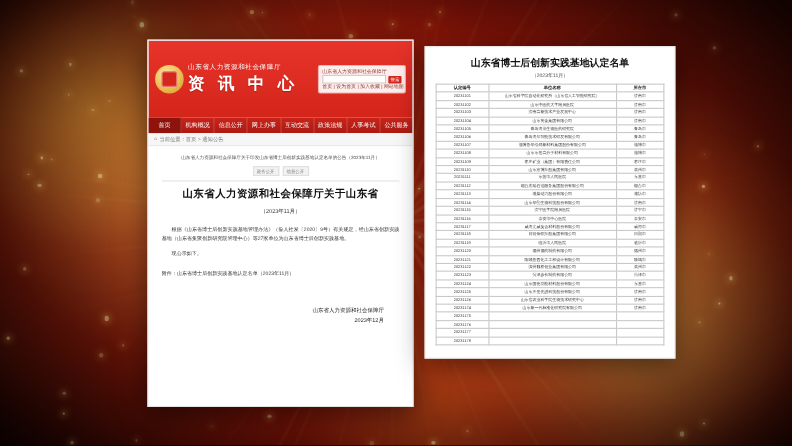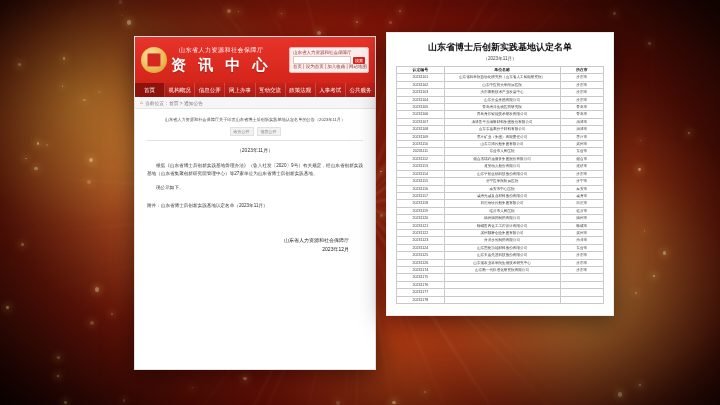--- a/index.html
+++ b/index.html
@@ -77,23 +77,22 @@
   }
   #browser-card {
     left: 134px; top: 36px; width: 240px; height: 332px;
     border: 1px solid #e2e2e2;
   }
   .site-header {
     height: 46px;
     background: linear-gradient(180deg, #e8342a 0%, #d4251b 100%);
     display: flex;
     align-items: center;
-    padding: 0 6px;
+    padding: 12px 6px;
     position: relative;
-    text-align: center;
   }
   .emblem {
     width: 26px; height: 26px;
     border-radius: 50%;
     background: radial-gradient(circle at 40% 35%, #ffe9a8, #f5c council);
     background: radial-gradient(circle at 40% 35%, #ffe9a8, #e8b84b 60%, #c9912c 100%);
     position: relative;
     flex: 0 0 auto;
     margin-right: 4px;
   }
@@ -247,21 +246,21 @@
     margin-top: 26px;
     text-align: right;
     font-size: 5px;
     color: #222;
     line-height: 9px;
     padding-right: 14px;
   }
 
   
   #list-card {
-    left: 386px; top: 32px; width: 228px; height: 284px;
+    left: 386px; top: 42px; width: 228px; height: 284px;
     border: 1px solid #ececec;
     padding: 8px 9px 0 9px;
     box-sizing: border-box;
   }
   .list-title {
     text-align: center;
     font-family: "Liberation Serif", serif;
     font-weight: bold;
     font-size: 9px;
     color: #111;
@@ -452,20 +451,21 @@
     </div>
 
     <div class="doc-area">
       <div class="doc-topline">山东省人力资源和社会保障厅关于印发山东省博士后创新实践基地认定名单的公告（2023年11月）</div>
       <div class="doc-tabs" id="doc-tabs">
           <div class="doc-tab">政务公开</div>
           <div class="doc-tab">信息公开</div>
         </div>
       <div class="doc-hr"></div>
 
+      <div class="doc-title">山东省人力资源和社会保障厅关于山东省</div>
       <div class="doc-subtitle">（2023年11月）</div>
 
       <div class="doc-body">
         <p class="indent">根据《山东省博士后创新实践基地管理办法》（鲁人社发〔2020〕9号）有关规定，经山东省创新实践基地（山东省集聚创新研究院管理中心）等27家单位为山东省博士后创新实践基地。</p>
         <p class="indent">现公示如下。</p>
       </div>
 
       <div class="doc-attach">附件：山东省博士后创新实践基地认定名单（2023年11月）</div>
 
       <div class="doc-sign">

